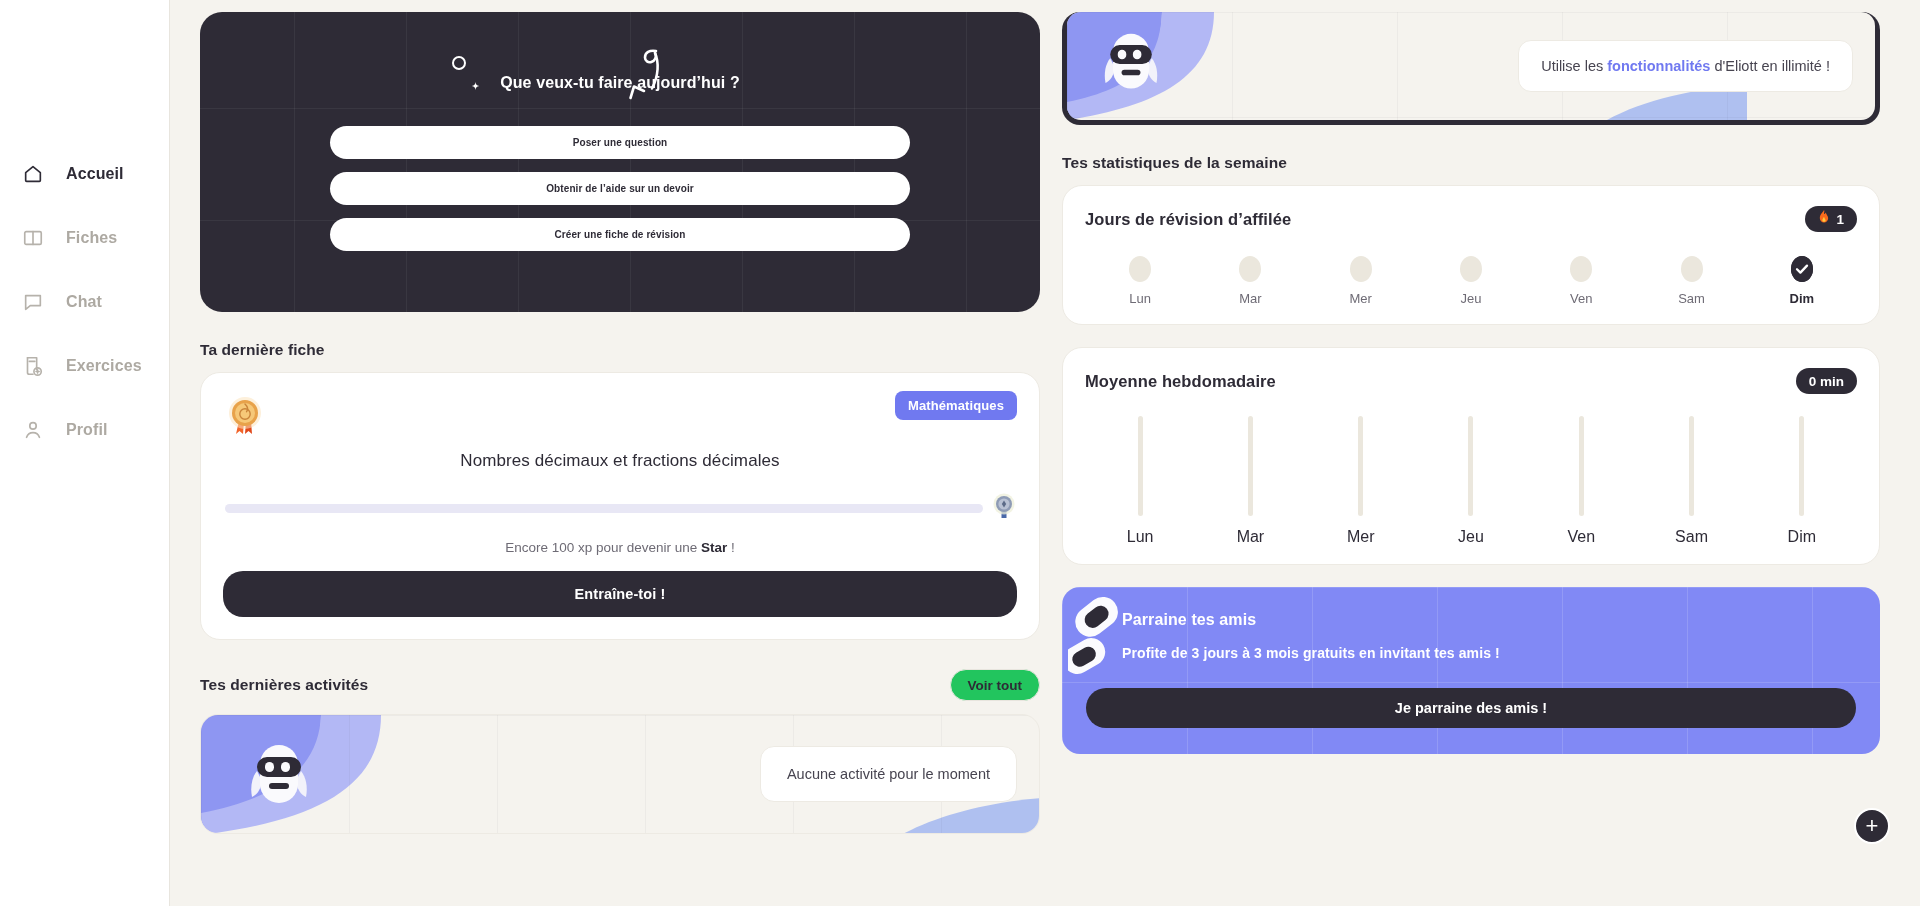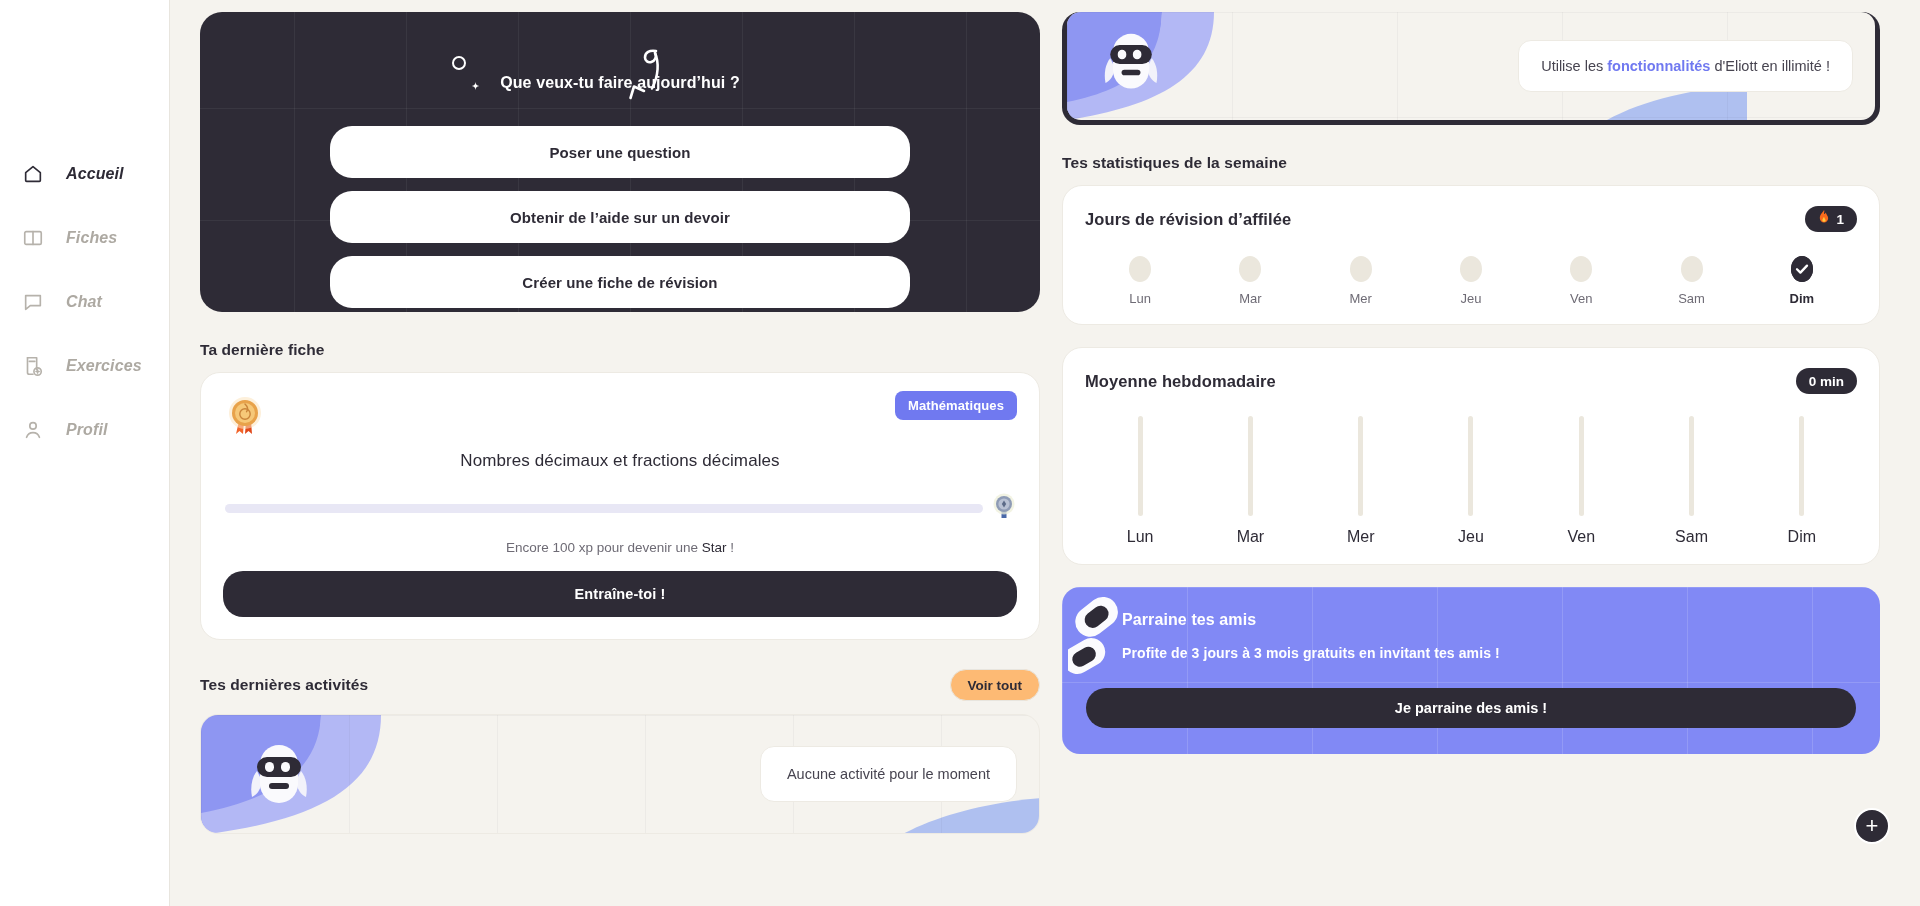--- a/index.html
+++ b/index.html
@@ -12,21 +12,21 @@
   .app { display: flex; width: 1920px; height: 906px; }
 
   
   .sidebar {
     width: 170px; height: 906px; background: #FFFFFF;
     border-right: 1px solid #E8E5DE;
     padding-top: 142px; flex: none;
   }
   .nav-item {
     display: flex; align-items: center; gap: 22px;
-    padding: 0 0 0 22px; height: 64px; cursor: pointer; font-style: italic;
+    padding: 0 0 0 22px; height: 64px; cursor: pointer;
   }
   .nav-icon { width: 22px; height: 22px; flex: none; display:block; }
   .nav-label { font-size: 16px; font-weight: 700; color: #ADA9A2; letter-spacing: .1px;}
   .nav-item.active .nav-label { color: #2E2B36; }
 
   
   .main {
     flex: 1; height: 906px; padding: 0 40px 0 30px;
     display: flex; gap: 22px; overflow: hidden;
   }
@@ -55,35 +55,35 @@
     text-align: center; letter-spacing: .1px;
   }
   .deco-ring {
     position: absolute; left: 228px; top: 16px;
     width: 14px; height: 14px; border: 2.4px solid #fff; border-radius: 50%;
   }
   .deco-star { position: absolute; left: 243px; top: 38px; }
   .deco-arrow { position: absolute; left: 398px; top: 8px; }
   .hero-btn {
     display: block; width: 100%; max-width: 580px; margin: 0 auto 13px;
-    height: 52px; border: none; border-radius: 22px; background: #FFFFFF;
-    color: #2E2B36; font-size: 15px; font-weight: 700;
+    height: 33px; border: none; border-radius: 22px; background: #FFFFFF;
+    color: #2E2B36; font-size: 10px; font-weight: 700;
     font-family: "Liberation Sans", sans-serif; cursor: pointer;
     letter-spacing: .1px;
   }
   .hero-btn:last-child { margin-bottom: 0; }
 
   
   .sec-label {
     font-size: 15.5px; font-weight: 700; color: #2E2B36;
     margin: 29px 0 13px; letter-spacing: .1px;
   }
   .sec-row { display: flex; align-items: center; justify-content: space-between; }
   .btn-ghost {
-    background: #fdba74; border: 1px solid #E8E5DE; border-radius: 18px;
+    background: #22c55e; border: 1px solid #E8E5DE; border-radius: 18px;
     height: 32px; padding: 2px 17px; font-size: 13.5px; font-weight: 700;
     color: #2E2B36; cursor: pointer; font-family: "Liberation Sans", sans-serif;
   }
 
   
   .card {
     background: #FFFFFF; border: 1px solid #EDEAE3; border-radius: 20px;
   }
   .fiche { padding: 18px 22px 22px; position: relative; }
   .fiche-top { display: flex; align-items: flex-start; justify-content: space-between; }
@@ -96,21 +96,21 @@
     margin-top: 6px; letter-spacing: .1px;
   }
   .progress-row { display: flex; align-items: center; gap: 10px; margin-top: 22px; padding: 0 2px; }
   .progress-track {
     flex: 1; height: 9px; background: #E8E7F5; border-radius: 6px; overflow: hidden;
   }
   .progress-fill { height: 100%; background: #7079F0; border-radius: 6px; }
   .xp-note {
     text-align: center; font-size: 13.5px; color: #6E6B75; margin-top: 16px;
   }
-  .xp-note b { color: #2E2B36; font-weight: 400; }
+  .xp-note b { color: #2E2B36; font-weight: 700; }
   .btn-dark {
     display: block; width: 100%; height: 46px; border: none; border-radius: 20px;
     background: #2E2B36; color: #FFFFFF; font-size: 14.5px; font-weight: 700;
     margin-top: 16px; cursor: pointer; font-family: "Liberation Sans", sans-serif;
     letter-spacing: .1px;
   }
 
   
   .activity {
     position: relative; height: 120px; border-radius: 18px; overflow: hidden;

